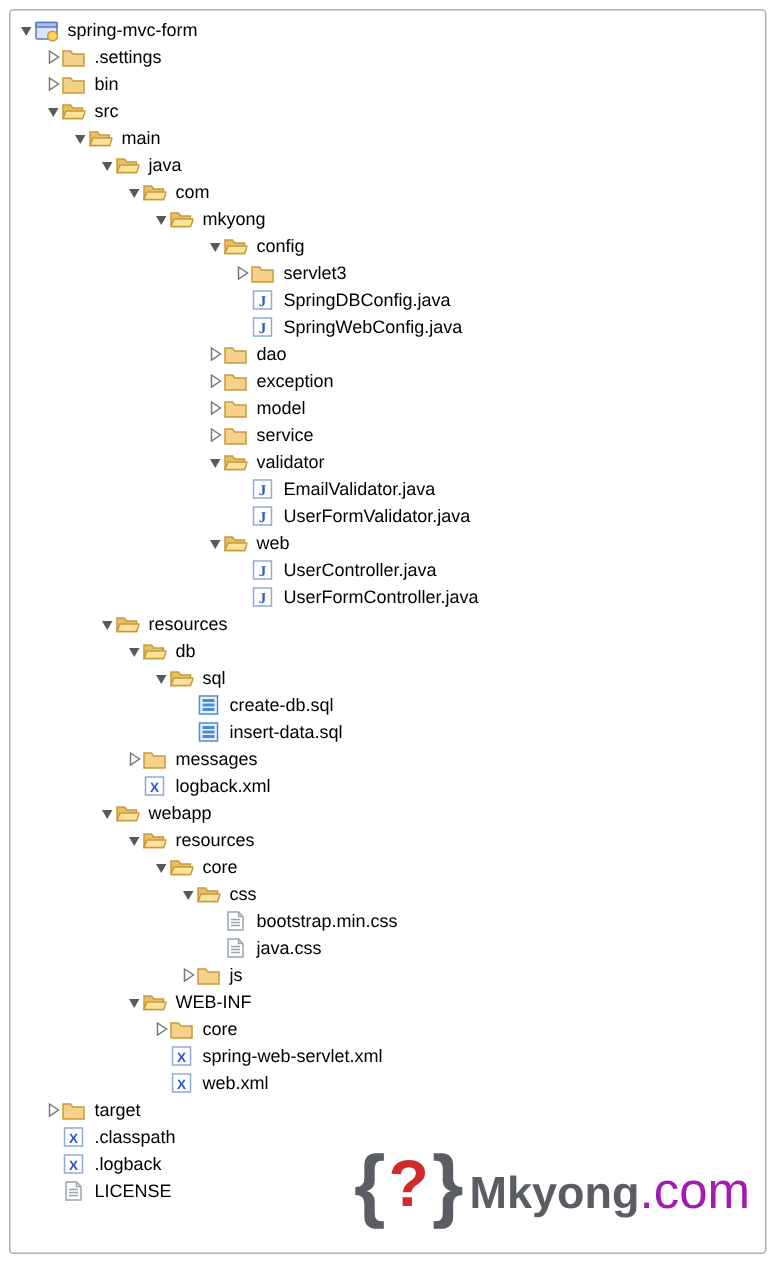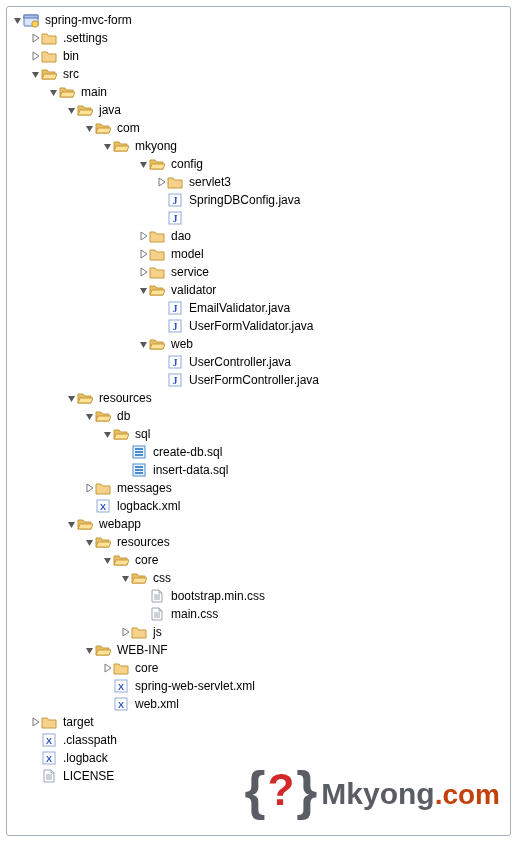--- a/index.html
+++ b/index.html
@@ -82,23 +82,23 @@
     top: -4px;
     padding: 0 2px;
   }
   .watermark .txt {
     font-size: 30px;
     font-weight: 700;
     color: #5a5d63;
     margin-left: 4px;
   }
   .watermark .com {
-    font-size: 28px;
-    font-weight: 700;
-    color: #c2410c;
+    font-size: 34px;
+    font-weight: 400;
+    color: #a21caf;
   }
 </style>
 </head>
 <body>
 
 <div class="panel">
   <div id="tree-host">
       <div class="row">
         <span class="twisty">
           <svg width="9" height="10" viewBox="0 0 9 10">
@@ -286,20 +286,21 @@
         <span class="indent"></span>
         <span class="indent"></span>
         <span class="indent"></span>
         <span class="indent"></span>
         <span class="twisty"></span>
         <span class="icon">
           <svg width="16" height="16" viewBox="0 0 16 16">
             <use href="#ic-java"></use>
           </svg>
         </span>
+        <span class="lbl">SpringWebConfig.java</span>
       </div>
       <div class="row">
         <span class="indent"></span>
         <span class="indent"></span>
         <span class="indent"></span>
         <span class="indent"></span>
         <span class="indent"></span>
         <span class="indent"></span>
         <span class="indent"></span>
         <span class="twisty">
@@ -325,20 +326,40 @@
         <span class="twisty">
           <svg width="9" height="10" viewBox="0 0 9 10">
             <use href="#tw-closed"></use>
           </svg>
         </span>
         <span class="icon">
           <svg width="16" height="16" viewBox="0 0 16 16">
             <use href="#ic-folder"></use>
           </svg>
         </span>
+        <span class="lbl">exception</span>
+      </div>
+      <div class="row">
+        <span class="indent"></span>
+        <span class="indent"></span>
+        <span class="indent"></span>
+        <span class="indent"></span>
+        <span class="indent"></span>
+        <span class="indent"></span>
+        <span class="indent"></span>
+        <span class="twisty">
+          <svg width="9" height="10" viewBox="0 0 9 10">
+            <use href="#tw-closed"></use>
+          </svg>
+        </span>
+        <span class="icon">
+          <svg width="16" height="16" viewBox="0 0 16 16">
+            <use href="#ic-folder"></use>
+          </svg>
+        </span>
         <span class="lbl">model</span>
       </div>
       <div class="row">
         <span class="indent"></span>
         <span class="indent"></span>
         <span class="indent"></span>
         <span class="indent"></span>
         <span class="indent"></span>
         <span class="indent"></span>
         <span class="indent"></span>
@@ -666,21 +687,21 @@
         <span class="indent"></span>
         <span class="indent"></span>
         <span class="indent"></span>
         <span class="indent"></span>
         <span class="twisty"></span>
         <span class="icon">
           <svg width="16" height="16" viewBox="0 0 16 16">
             <use href="#ic-file"></use>
           </svg>
         </span>
-        <span class="lbl">main.css</span>
+        <span class="lbl">java.css</span>
       </div>
       <div class="row">
         <span class="indent"></span>
         <span class="indent"></span>
         <span class="indent"></span>
         <span class="indent"></span>
         <span class="indent"></span>
         <span class="indent"></span>
         <span class="twisty">
           <svg width="9" height="10" viewBox="0 0 9 10">

